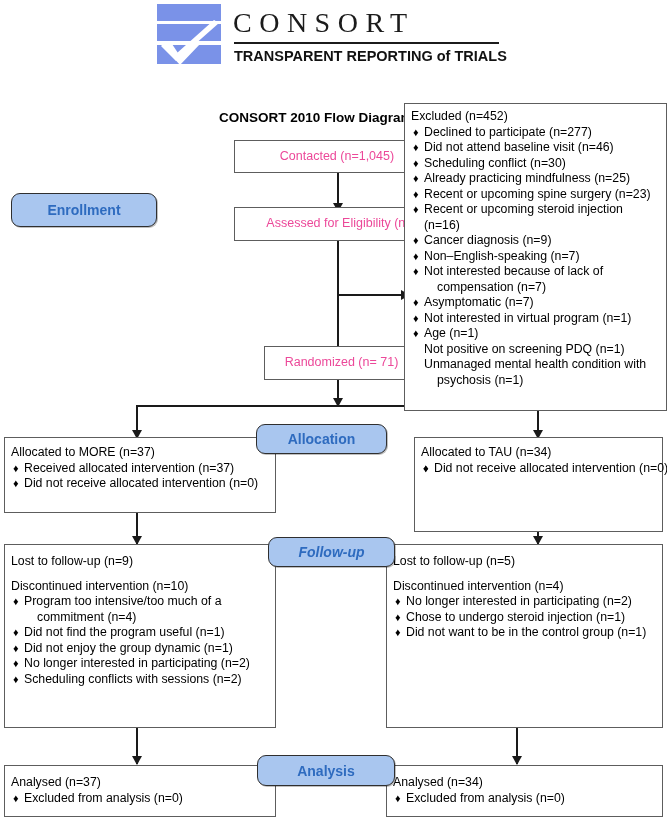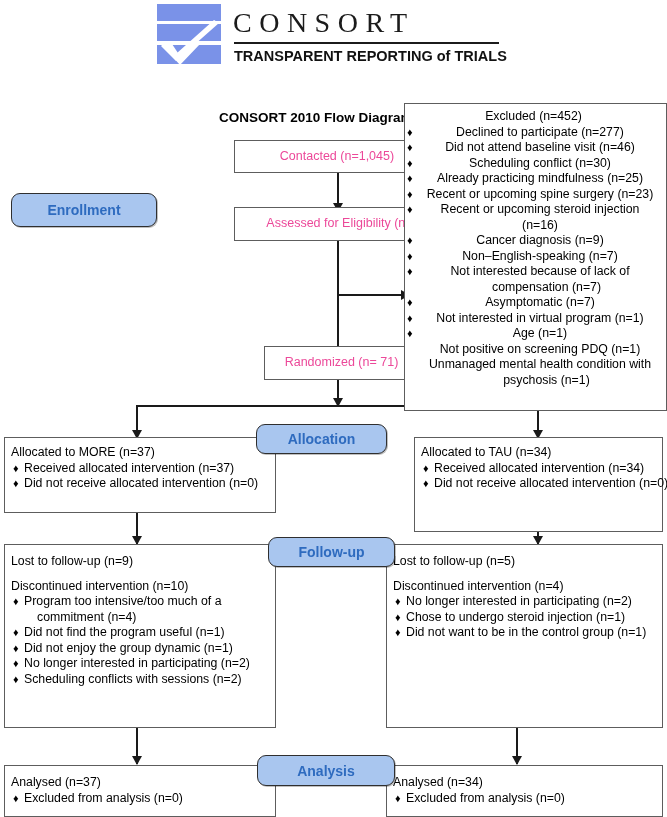--- a/index.html
+++ b/index.html
@@ -123,21 +123,21 @@
 
   <div class="box box-center z10" style="left:234px;top:207px;width:236px;height:34px;">
     <span class="bt">Assessed for Eligibility (n=523)</span>
   </div>
 
   <div class="box box-center z10" style="left:264px;top:346px;width:155px;height:34px;">
     <span class="bt">Randomized (n= 71)</span>
   </div>
 
   <div class="box z20" style="left:404px;top:103px;width:263px;height:308px;">
-    <div class="blk" style="left:0;top:5px;right:4px;text-align:center;">
+    <div class="blk" style="left:6px;top:5px;right:4px;">
       <div class="hd">Excluded (n=452)</div>
       <div id="excluded-list">
           <div class="li"><span class="bul">♦</span><span>Declined to participate (n=277)</span></div>
           <div class="li"><span class="bul">♦</span><span>Did not attend baseline visit (n=46)</span></div>
           <div class="li"><span class="bul">♦</span><span>Scheduling conflict (n=30)</span></div>
           <div class="li"><span class="bul">♦</span><span>Already practicing mindfulness (n=25)</span></div>
           <div class="li"><span class="bul">♦</span><span>Recent or upcoming spine surgery (n=23)</span></div>
           <div class="li"><span class="bul">♦</span><span>Recent or upcoming steroid injection</span></div>
           <div class="li nb"><span>(n=16)</span></div>
           <div class="li"><span class="bul">♦</span><span>Cancer diagnosis (n=9)</span></div>
@@ -161,21 +161,21 @@
           <div class="li"><span class="bul">♦</span><span>Received allocated intervention (n=37)</span></div>
           <div class="li"><span class="bul">♦</span><span>Did not receive allocated intervention (n=0)</span></div>
         </div>
     </div>
   </div>
 
   <div class="box z10" style="left:414px;top:437px;width:249px;height:95px;">
     <div class="blk" style="left:6px;top:7px;right:4px;">
       <div class="hd">Allocated to TAU (n=34)</div>
       <div id="alloctau-list">
-          <div class="li"><span class="bul">♦</span><span>Received allocated intervention (n=34)</span></div>
+          <div class="li"><span class="bul">♦</span></div>
           <div class="li"><span class="bul">♦</span><span>Did not receive allocated intervention (n=0)</span></div>
         </div>
     </div>
   </div>
 
   <div class="box z10" style="left:4px;top:544px;width:272px;height:184px;">
     <div class="blk" style="left:6px;top:9px;right:4px;">
       <div class="hd">Lost to follow-up (n=9)</div>
       <div class="gap"></div>
       <div class="hd">Discontinued intervention (n=10)</div>
@@ -220,20 +220,20 @@
         </div>
     </div>
   </div>
 
   <div class="badge" style="left:11px;top:193px;width:146px;height:34px;">
     <span>Enrollment</span>
   </div>
   <div class="badge" style="left:256px;top:424px;width:131px;height:30px;">
     <span>Allocation</span>
   </div>
-  <div class="badge" style="left:268px;top:537px;width:127px;height:30px;">
+  <div class="badge" style="left:268px;top:537px;width:127px;height:30px;font-style:italic;">
     <span>Follow-up</span>
   </div>
   <div class="badge" style="left:257px;top:755px;width:138px;height:31px;">
     <span>Analysis</span>
   </div>
 
 </div>
 
 </body></html>

